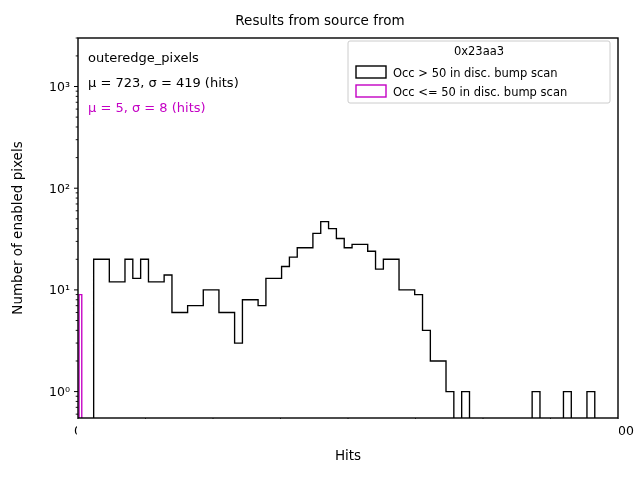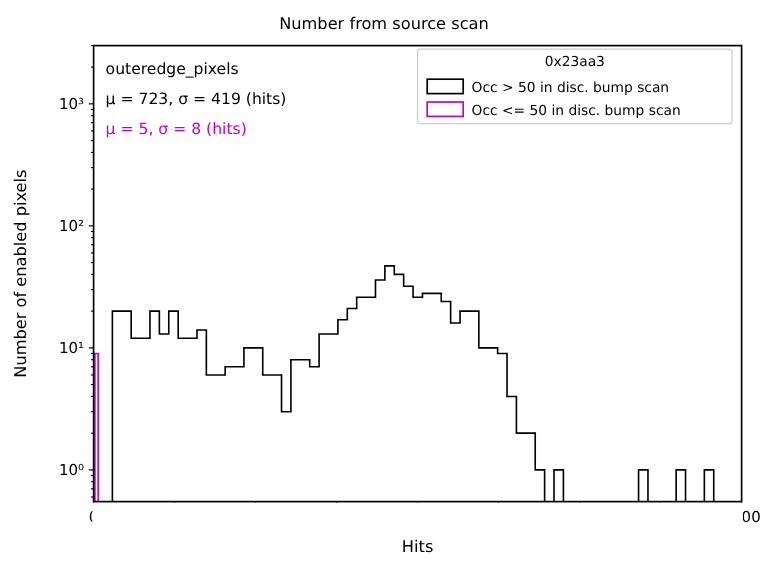--- a/index.html
+++ b/index.html
@@ -51,21 +51,21 @@
   .legend-title {
     font-size: 11.5px;
     fill: #000000;
   }
 </style>
 </head>
 <body>
 
 <div id="figure">
 
-  <div id="chart-title">Number from source scan</div>
+  <div id="chart-title">Results from source from</div>
 
   <svg id="plot-svg" width="640" height="480">
     <g id="svg-root">
         <rect x="78" y="38" width="540" height="380" fill="#ffffff"></rect>
         <line x1="78" y1="418" x2="78" y2="421.5" stroke="#000" stroke-width="1"></line>
         <text x="78" y="435" text-anchor="middle" class="tick-label">0</text>
         <line x1="145.5" y1="418" x2="145.5" y2="421.5" stroke="#000" stroke-width="1"></line>
         <text x="145.5" y="435" text-anchor="middle" class="tick-label">250</text>
         <line x1="213" y1="418" x2="213" y2="421.5" stroke="#000" stroke-width="1"></line>
         <text x="213" y="435" text-anchor="middle" class="tick-label">500</text>

